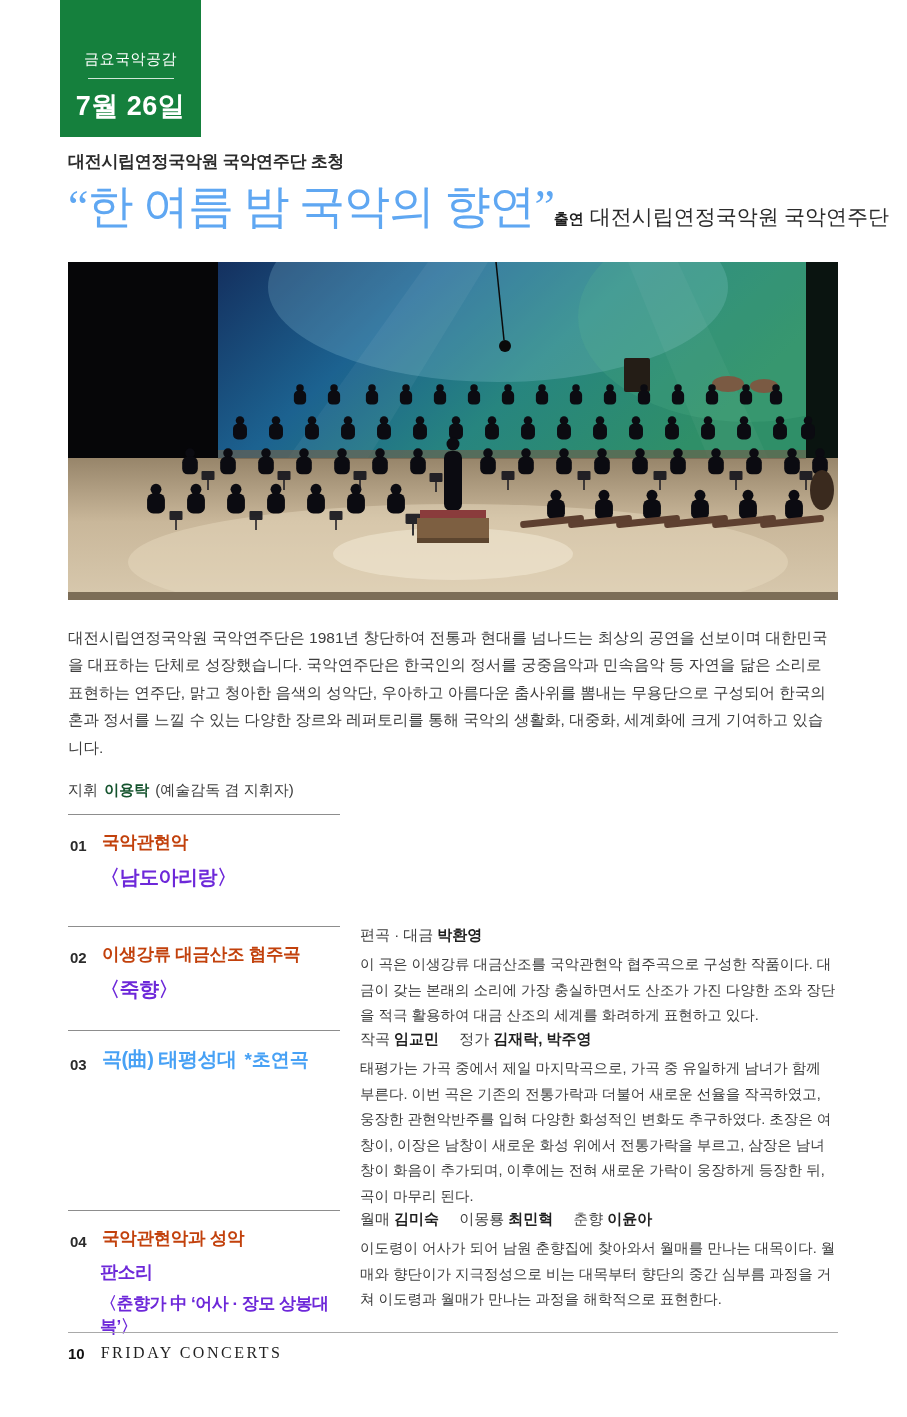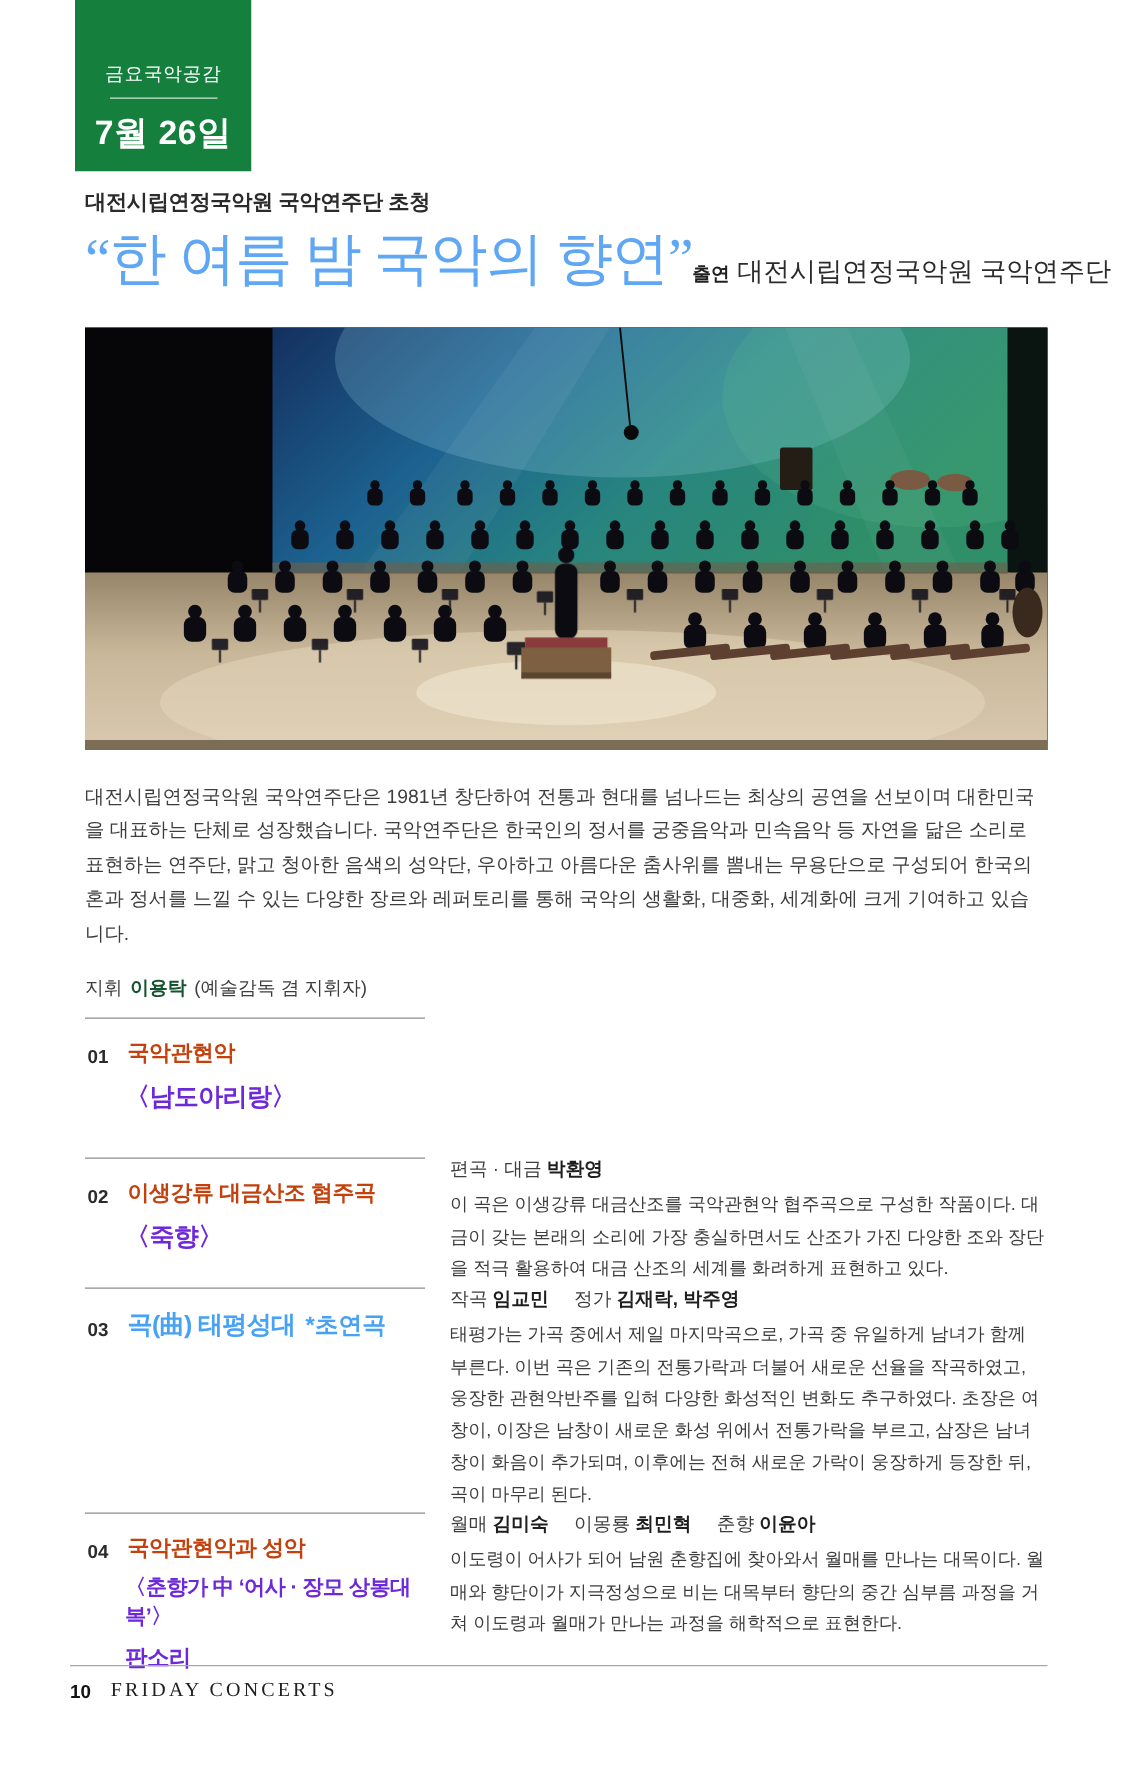--- a/index.html
+++ b/index.html
@@ -52,21 +52,21 @@
   .pnote { font-size:19px; font-weight:bold; color:#47A1F5; margin-left:8px; }
   .psub { margin-top:10px; padding-left:32px; font-size:20px; font-weight:bold; color:#6d28d9; letter-spacing:-0.5px; }
   .r4 .psub { font-size:18px; }
   .r4 .psub2 { font-size:17px; margin-top:8px; }
   .credits { font-size:15px; color:#3d3d3d; margin-bottom:7px; }
   .credits .cr { margin-right:16px; white-space:nowrap; }
   .credits b { color:#1e1e1e; margin-left:4px; }
   .pdesc { margin:2px 0 0; font-size:14.5px; line-height:25.5px; color:#3d3d3d; }
 
   .footer {
-    position:absolute; left:56px; right:69px; top:1332px;
+    position:absolute; left:68px; right:69px; top:1332px;
     border-top:1px solid #a9a9a9; padding-top:11px;
     display:flex; align-items:flex-end;
   }
   .page-num { font-size:15px; font-weight:bold; color:#111; margin-right:16px; }
   .footer-label { font-family:"Liberation Serif","DejaVu Serif",serif; font-size:16px; letter-spacing:2.5px; color:#1f1f1f; }
 </style>
 </head>
 <body>
 
 <div class="badge">
@@ -285,22 +285,22 @@
         <p class="pdesc">태평가는 가곡 중에서 제일 마지막곡으로, 가곡 중 유일하게 남녀가 함께 부른다. 이번 곡은 기존의 전통가락과 더불어 새로운 선율을 작곡하였고, 웅장한 관현악반주를 입혀 다양한 화성적인 변화도 추구하였다. 초장은 여창이, 이장은 남창이 새로운 화성 위에서 전통가락을 부르고, 삼장은 남녀창이 화음이 추가되며, 이후에는 전혀 새로운 가락이 웅장하게 등장한 뒤, 곡이 마무리 된다.</p>
       </div>
     </div>
 
     <div class="prow r4">
       <div class="pleft">
         <div class="ptitleline">
           <span class="pno">04</span>
           <span class="ptitle">국악관현악과 성악</span>
         </div>
+        <div class="psub">판소리</div>
         <div class="psub psub2">〈춘향가 中 ‘어사 · 장모 상봉대복’〉</div>
-        <div class="psub">판소리</div>
       </div>
       <div class="pright">
         <div class="credits">
           <span class="cr"><span>월매</span><b>김미숙</b></span>
           <span class="cr"><span>이몽룡</span><b>최민혁</b></span>
           <span class="cr"><span>춘향</span><b>이윤아</b></span>
         </div>
         <p class="pdesc">이도령이 어사가 되어 남원 춘향집에 찾아와서 월매를 만나는 대목이다. 월매와 향단이가 지극정성으로 비는 대목부터 향단의 중간 심부름 과정을 거쳐 이도령과 월매가 만나는 과정을 해학적으로 표현한다.</p>
       </div>
     </div>

